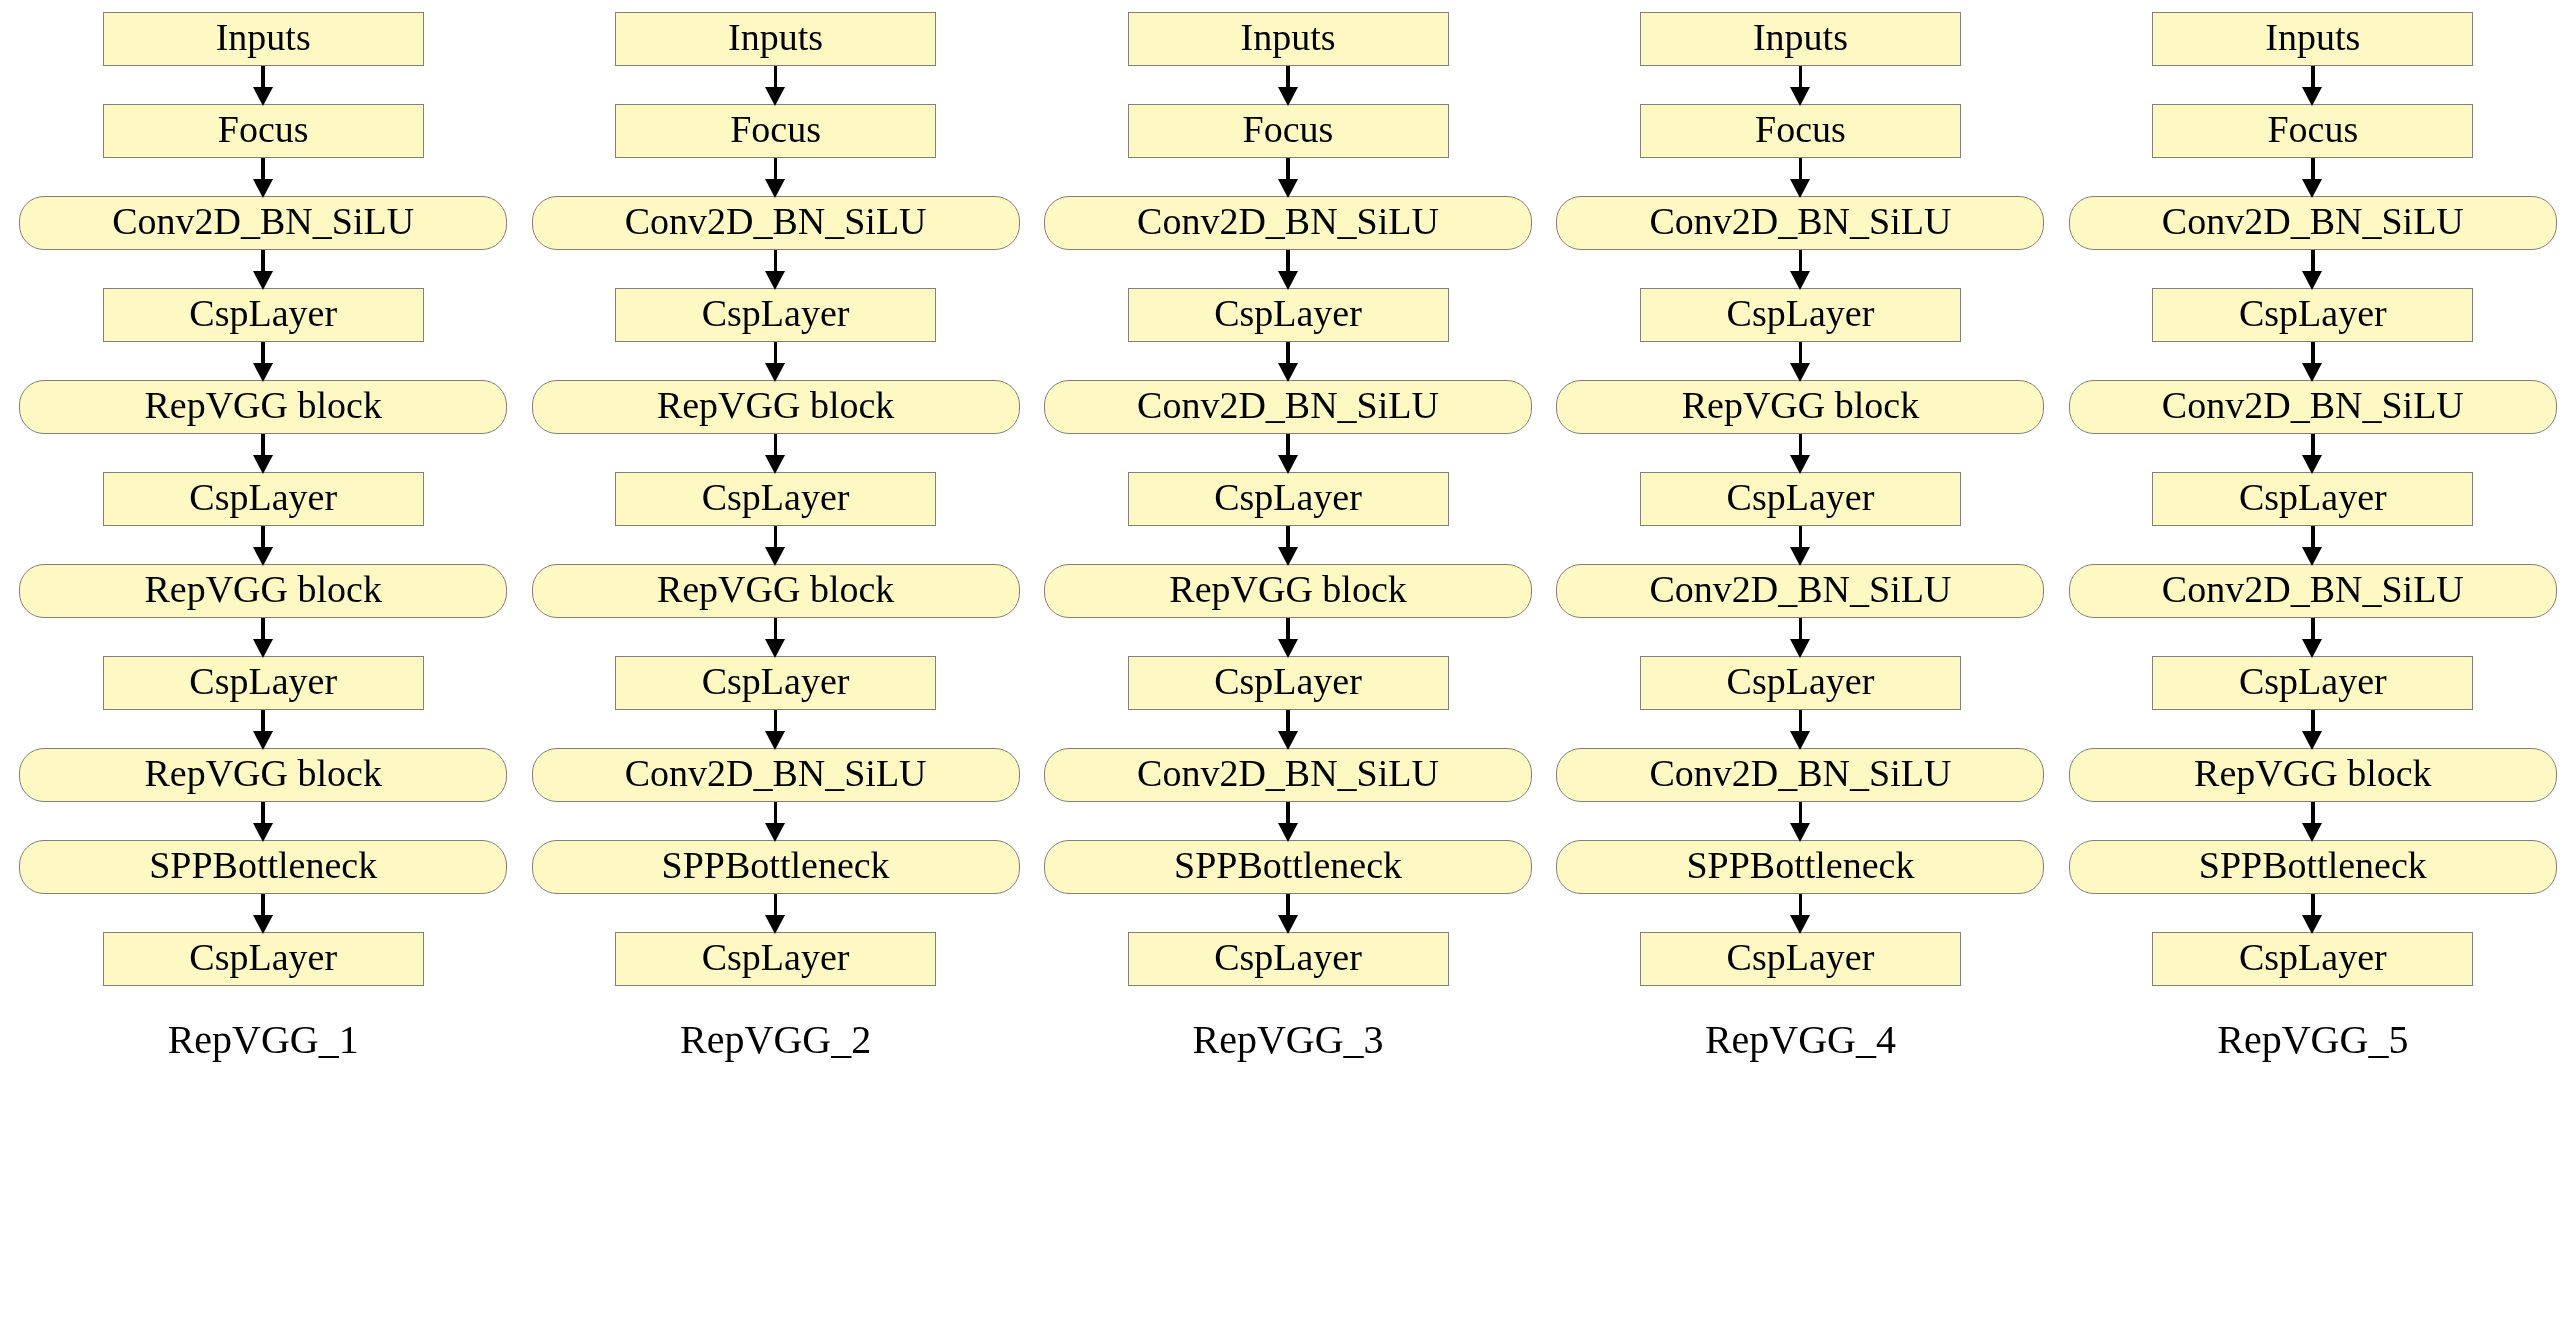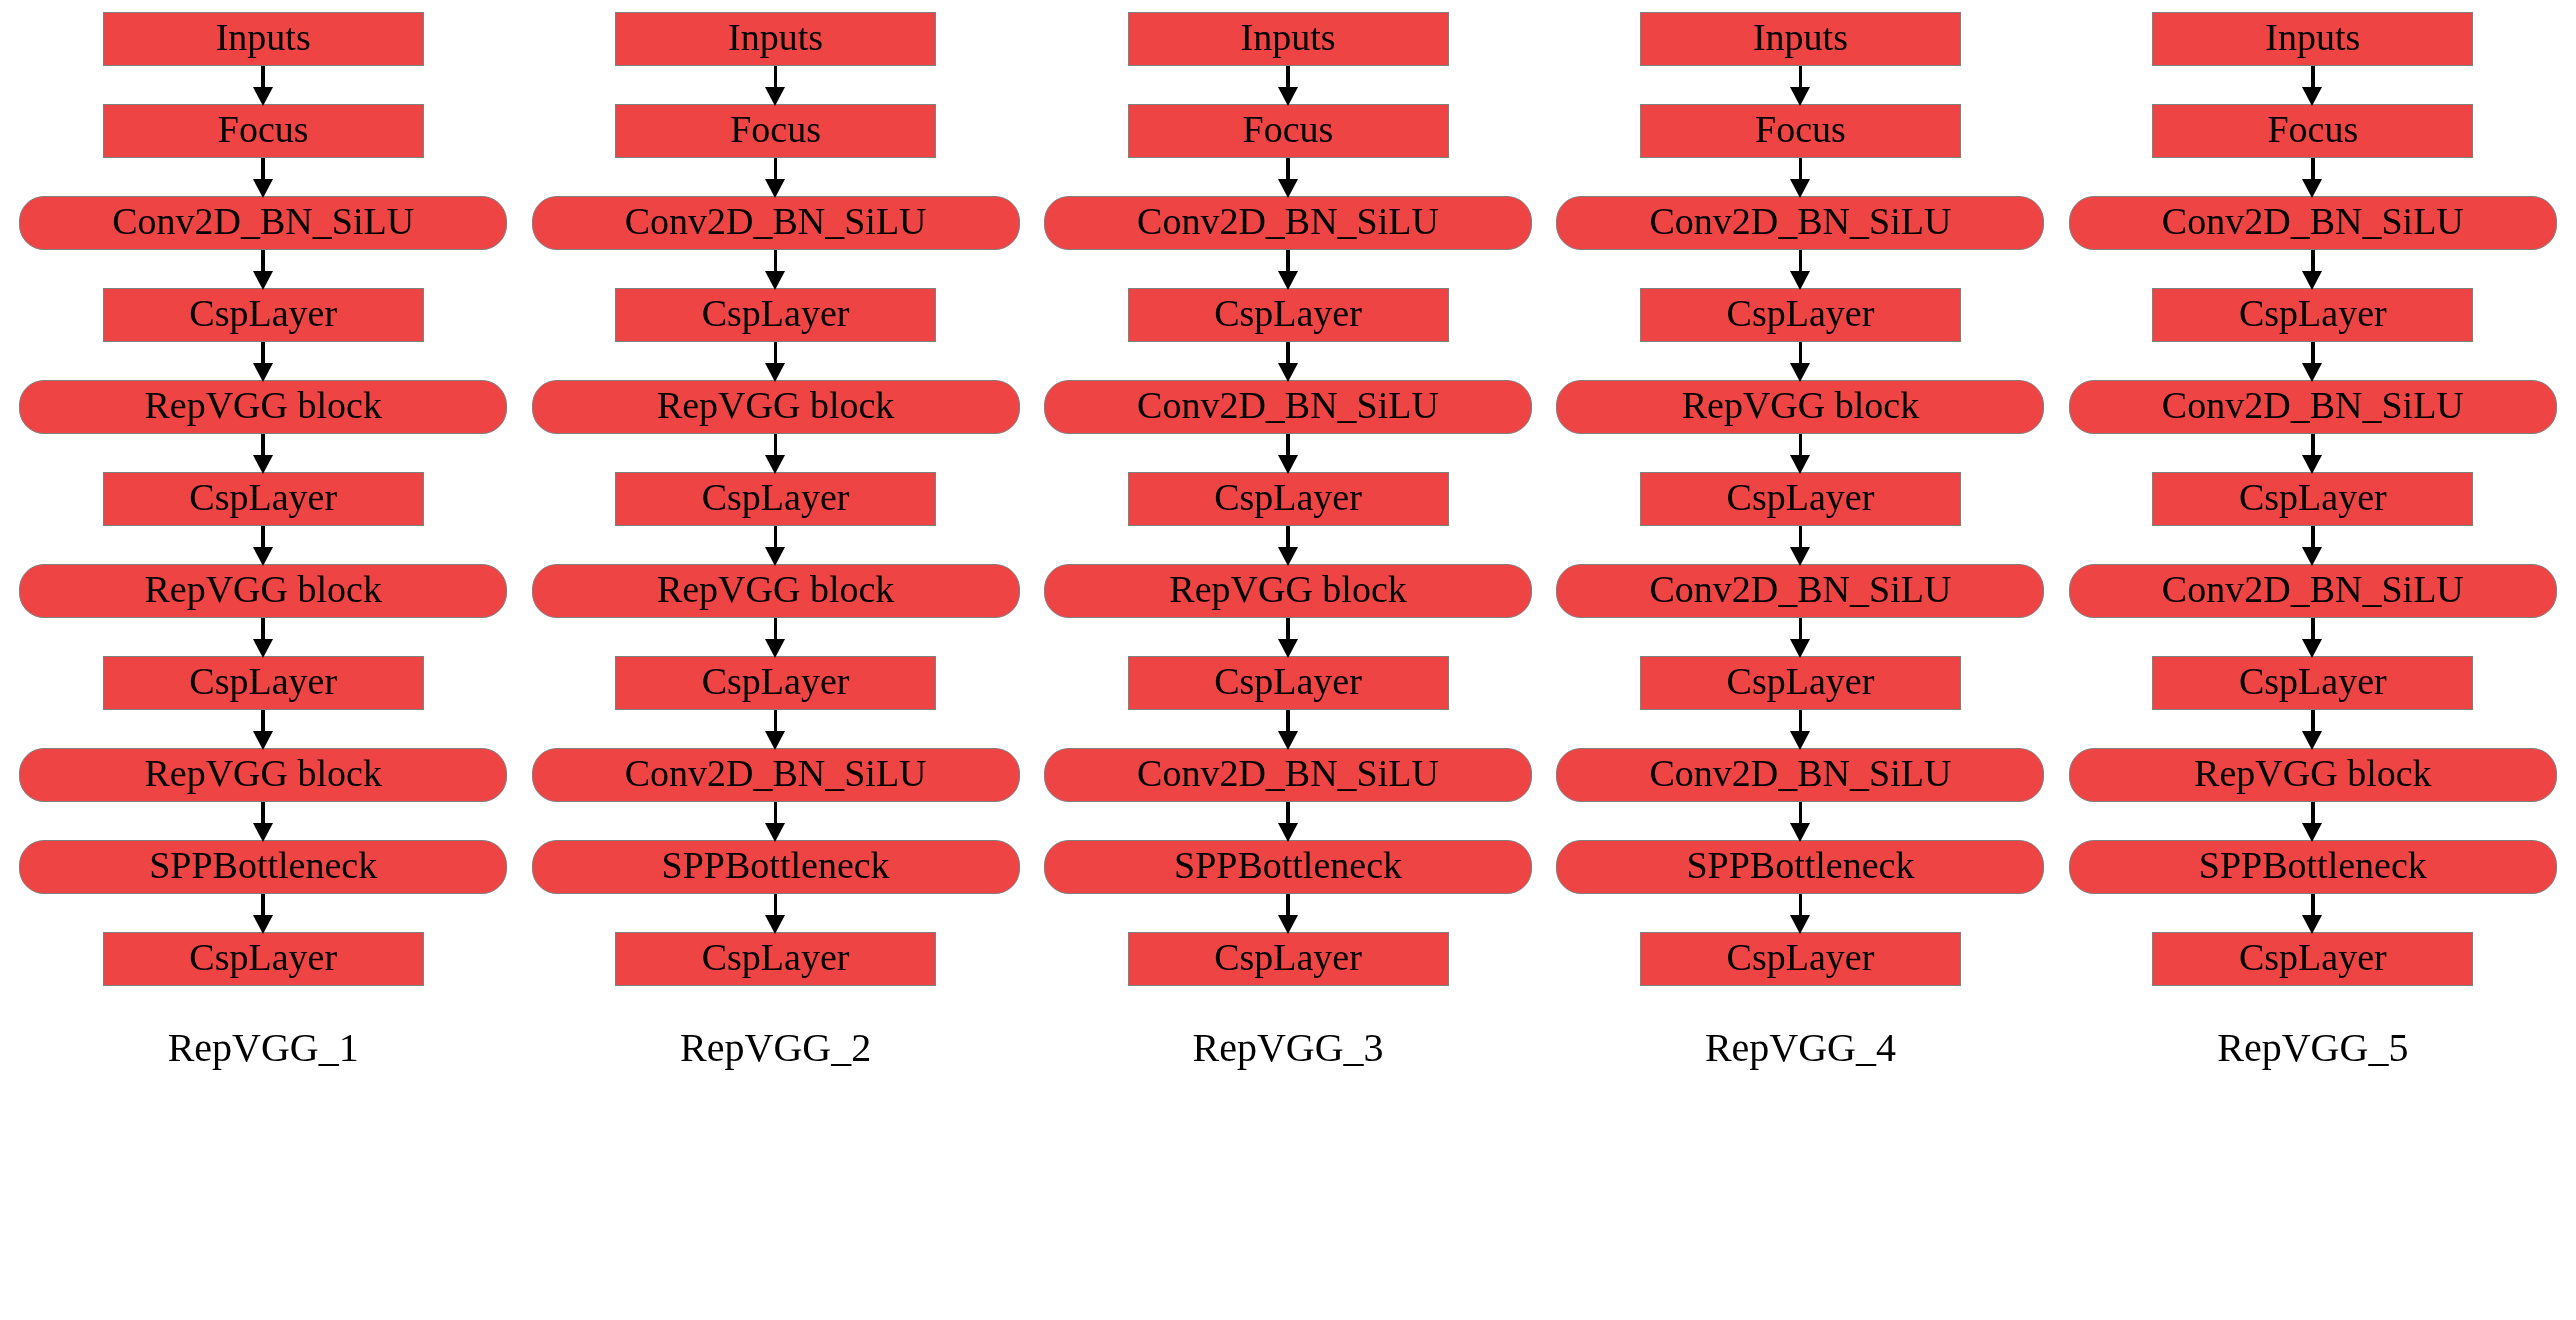--- a/index.html
+++ b/index.html
@@ -33,21 +33,21 @@
   }
   .node-wrap {
     width: 100%;
     display: flex;
     flex-direction: column;
     align-items: center;
   }
   .node {
     box-sizing: border-box;
     border: 1.7px solid #808080;
-    background: #ef4444;
+    background: #fef9c3;
     height: 54px;
     line-height: 49px;
     text-align: center;
     font-size: 38px;
     white-space: nowrap;
     letter-spacing: 0px;
   }
   
   .node.w-wide   { width: 488px; border-radius: 25px; }
   .node.w-narrow { width: 321px; }   
@@ -71,21 +71,21 @@
     position: absolute;
     left: -6.1px;
     top: 21px;
     width: 0;
     height: 0;
     border-left: 10.5px solid transparent;
     border-right: 10.5px solid transparent;
     border-top: 19px solid #000000;
   }
   .caption {
-    margin-top: 38px;
+    margin-top: 30px;
     font-size: 40px;
     text-align: center;
     white-space: nowrap;
   }
 </style>
 </head>
 <body>
 
 <div id="diagram">
     <div class="column">

